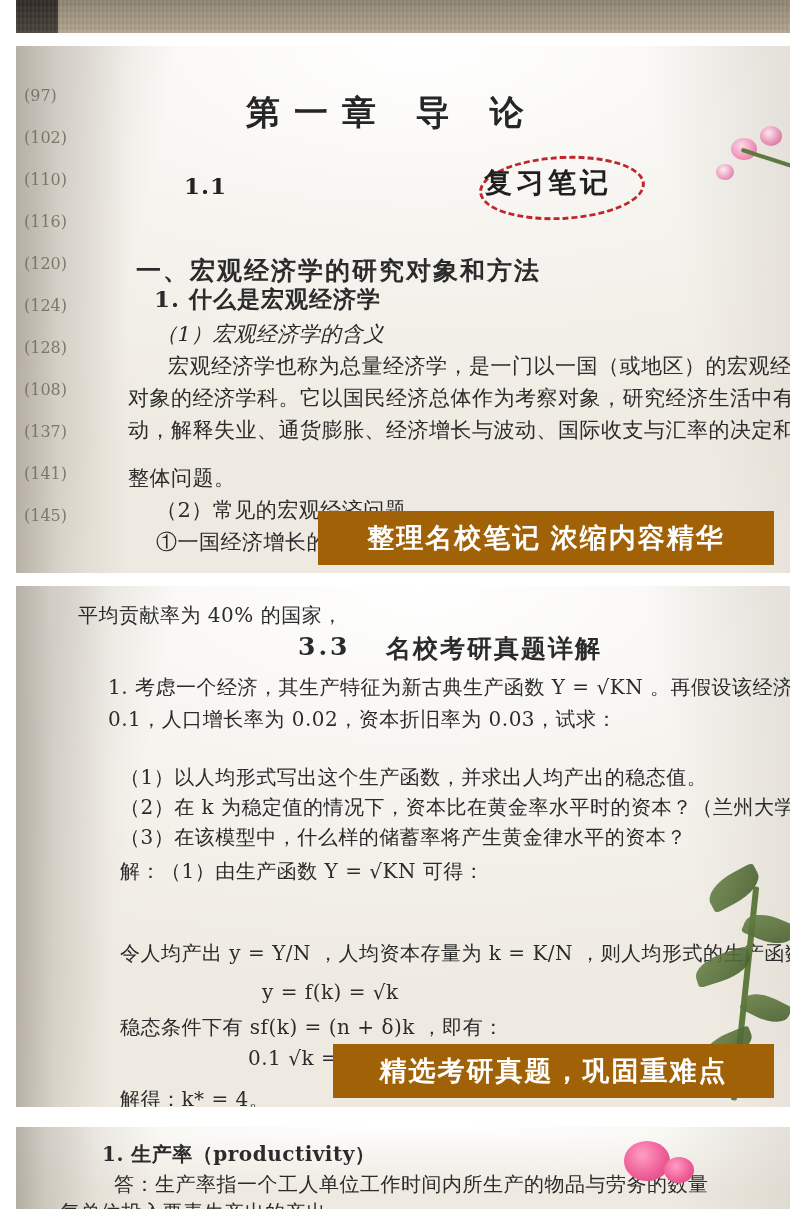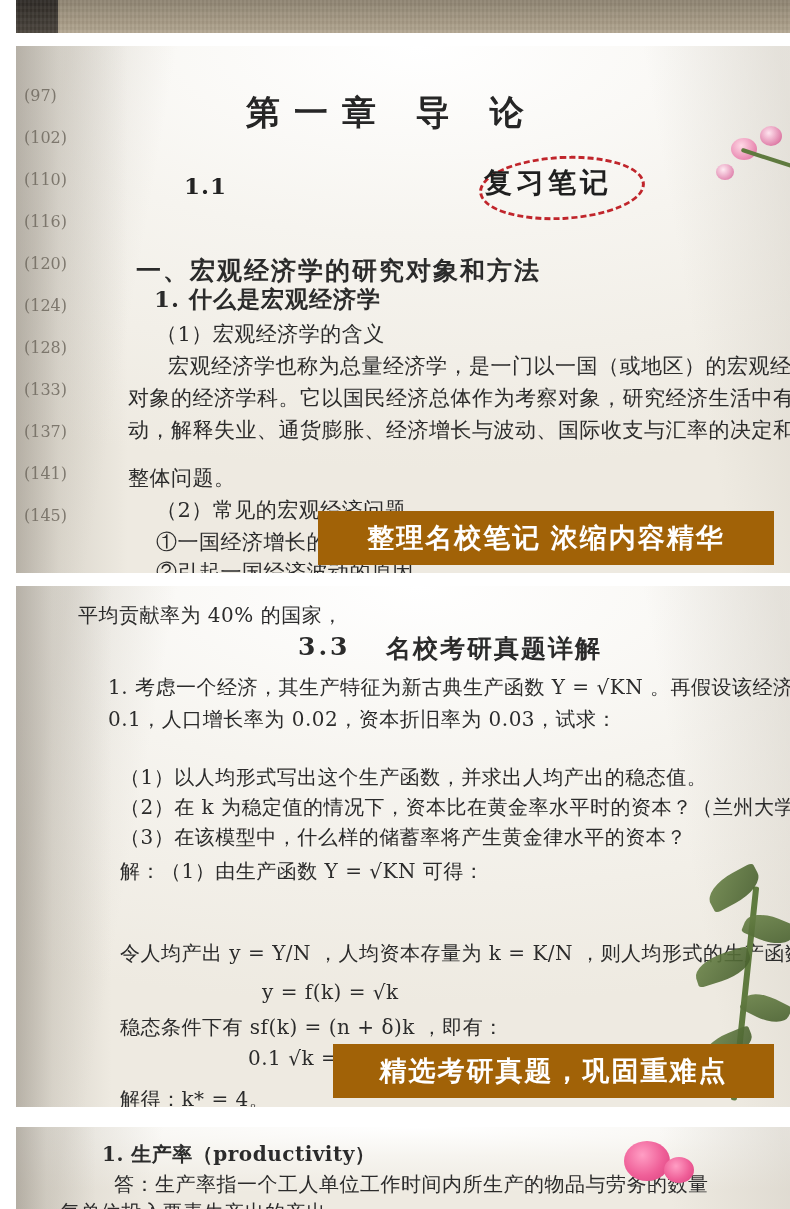--- a/index.html
+++ b/index.html
@@ -111,21 +111,21 @@
   .p1-ellipse {
     position: absolute;
     left: 463px; top: 110px;
     width: 160px; height: 58px;
     border: 3px dashed #c0252b;
     border-radius: 50%;
     transform: rotate(-3deg);
   }
   .p1-h1 { left: 120px; top: 208px; font-size: 25px; font-weight: 700; letter-spacing: 2px; }
   .p1-h2 { left: 138px; top: 238px; font-size: 23px; font-weight: 700; letter-spacing: 1px; }
-  .p1-l1 { left: 140px; top: 274px; font-size: 21px; }
+  .p1-l1 { left: 140px; top: 274px; font-size: 21px; font-style: italic; }
   .p1-l2 { left: 152px; top: 306px; font-size: 21px; }
   .p1-l3 { left: 112px; top: 338px; font-size: 21px; }
   .p1-l4 { left: 112px; top: 370px; font-size: 21px; }
   .p1-l5 { left: 112px; top: 418px; font-size: 21px; }
   .p1-l6 { left: 140px; top: 450px; font-size: 21px; }
   .p1-l7 { left: 140px; top: 482px; font-size: 21px; }
   .p1-l8 { left: 140px; top: 512px; font-size: 21px; }
 
   
   .idx {
@@ -234,40 +234,39 @@
     <div class="paper-tint"></div>
     <div class="gutter"></div>
 
     <div class="idx" style="top:40px">(97)</div>
     <div class="idx" style="top:82px">(102)</div>
     <div class="idx" style="top:124px">(110)</div>
     <div class="idx" style="top:166px">(116)</div>
     <div class="idx" style="top:208px">(120)</div>
     <div class="idx" style="top:250px">(124)</div>
     <div class="idx" style="top:292px">(128)</div>
-    <div class="idx" style="top:334px">(133)</div>
+    <div class="idx" style="top:334px">(108)</div>
     <div class="idx" style="top:376px">(137)</div>
     <div class="idx" style="top:418px">(141)</div>
     <div class="idx" style="top:460px">(145)</div>
 
     <div class="pg-text p1-chaptertitle">第一章  导  论</div>
     <div class="pg-text p1-sectionno">1.1</div>
     <div class="p1-ellipse"></div>
     <div class="pg-text p1-ellipse-label">复习笔记</div>
 
     <div class="pg-text p1-h1">一、宏观经济学的研究对象和方法</div>
     <div class="pg-text p1-h2">1. 什么是宏观经济学</div>
     <div class="pg-text p1-l1">（1）宏观经济学的含义</div>
     <div class="pg-text p1-l2">宏观经济学也称为总量经济学，是一门以一国（或地区）的宏观经济运</div>
     <div class="pg-text p1-l3">对象的经济学科。它以国民经济总体作为考察对象，研究经济生活中有</div>
     <div class="pg-text p1-l4">动，解释失业、通货膨胀、经济增长与波动、国际收支与汇率的决定和变</div>
     <div class="pg-text p1-l5">整体问题。</div>
     <div class="pg-text p1-l6">（2）常见的宏观经济问题</div>
     <div class="pg-text p1-l7">①一国经济增长的决定。</div>
-    <div class="pg-text p1-l8">②引起一国经济波动的原因。</div>
 
     <div class="flower" style="left:715px;top:92px;width:26px;height:22px;background:radial-gradient(circle at 40% 35%,#ffd9e6,#e887b0 70%,#c35c8e);"></div>
     <div class="flower" style="left:744px;top:80px;width:22px;height:20px;background:radial-gradient(circle at 40% 35%,#ffe4ef,#df7ea8 70%,#b85285);"></div>
     <div class="flower" style="left:700px;top:118px;width:18px;height:16px;background:radial-gradient(circle at 40% 35%,#ffeaf2,#e28cb3 70%,#bf5f90);"></div>
     <div class="stem" style="left:724px;top:110px;width:54px;height:4px;transform:rotate(18deg);"></div>
   </div>
 
   <div class="banner banner-1">整理名校笔记 浓缩内容精华</div>
 
   <div class="photo book panel2">

